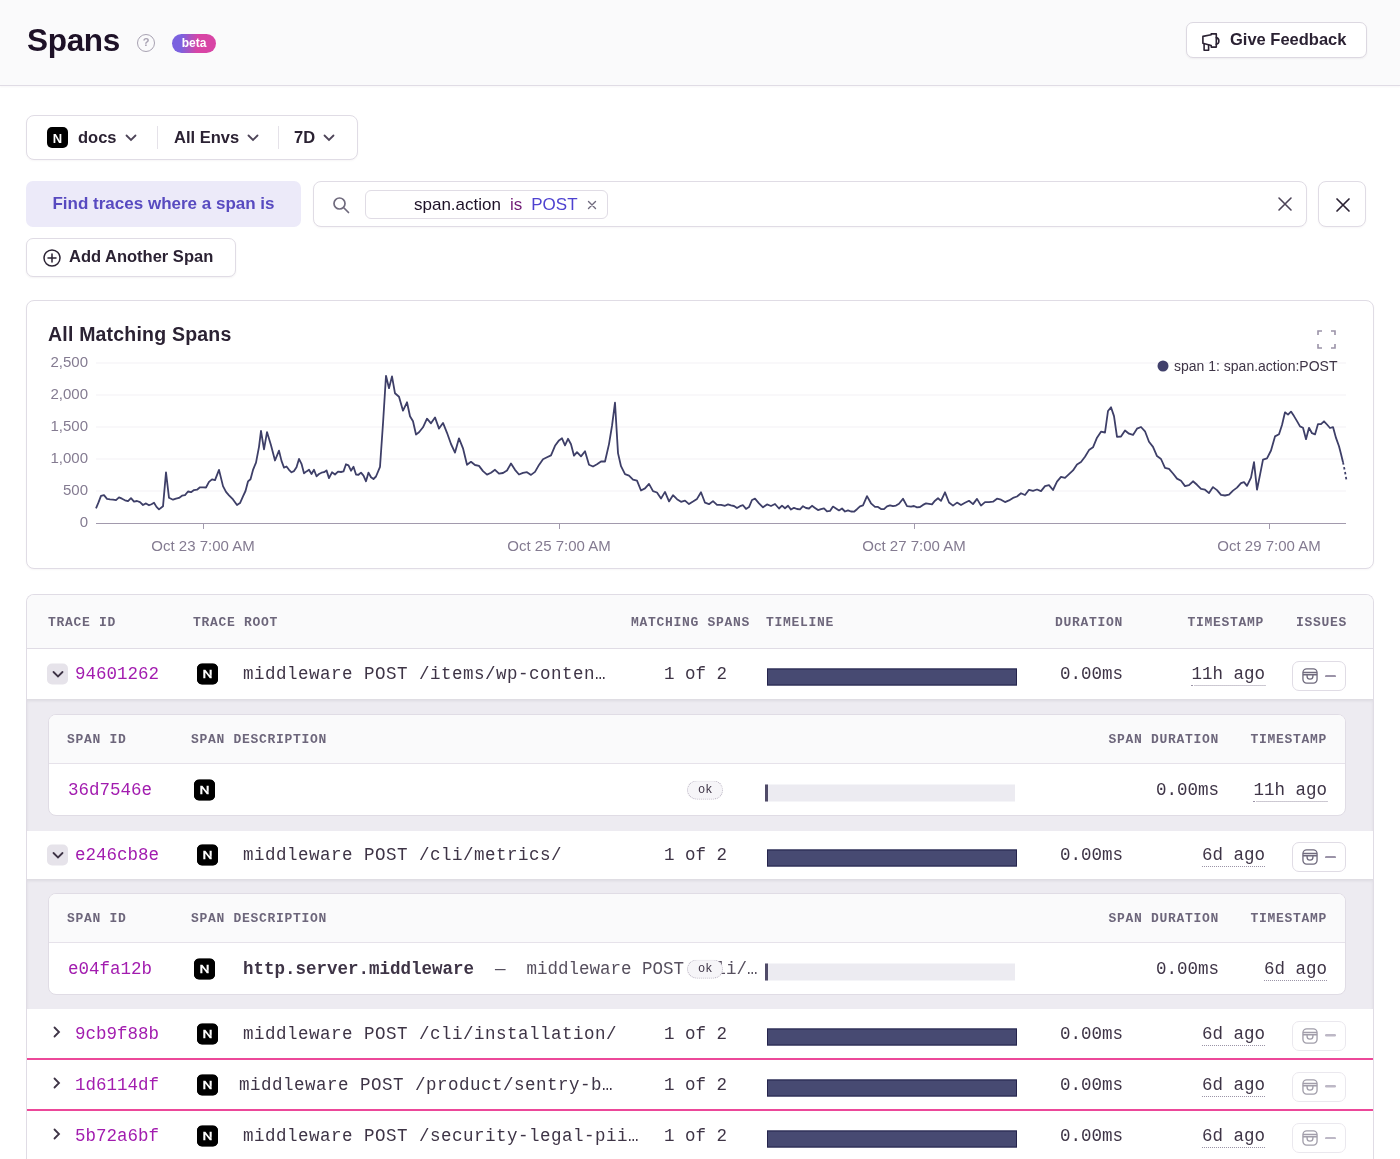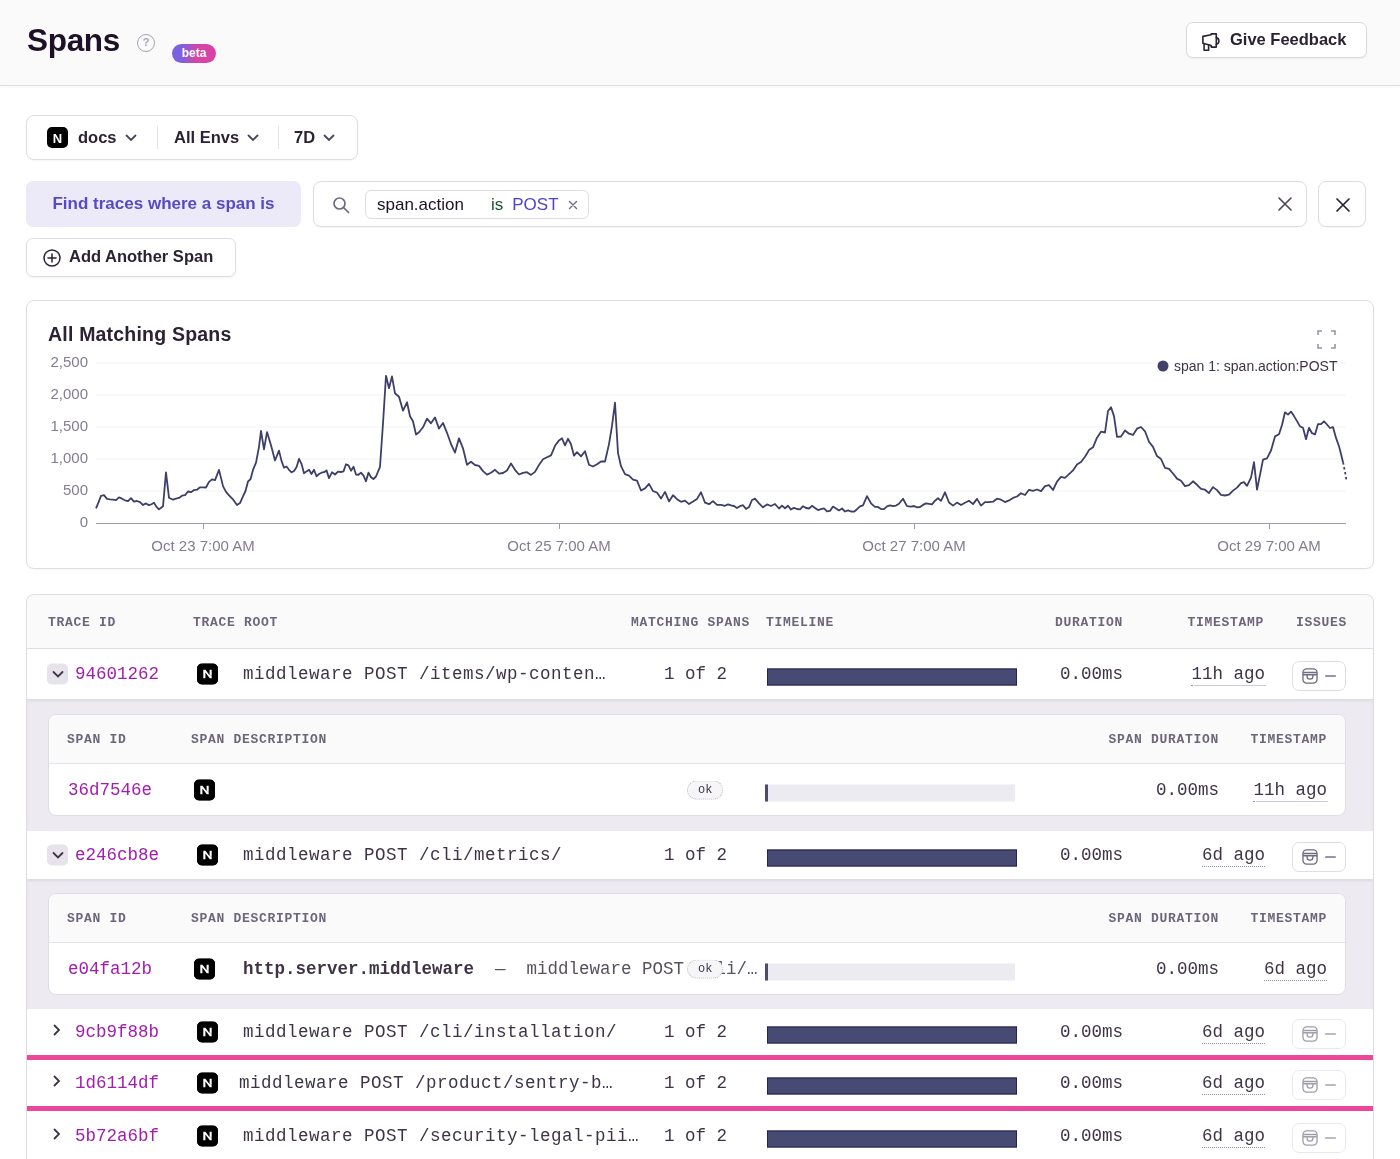--- a/index.html
+++ b/index.html
@@ -3,21 +3,21 @@
 <meta charset="utf-8">
 <style>
 * { margin:0; padding:0; box-sizing:border-box; }
 html,body { width:1400px; height:1159px; background:#fff; font-family:"Liberation Sans", sans-serif; overflow:hidden; }
 .abs { position:absolute; }
 #page { position:relative; width:1400px; height:1159px; }
 
 #hdr { left:0; top:0; width:1400px; height:86px; background:#fafafb; border-bottom:1px solid #e0dce5; box-shadow:0 1px 2px rgba(43,34,51,0.04); }
 #title { left:27px; top:22px; font-size:31.5px; font-weight:bold; color:#1d1127; letter-spacing:-0.3px; }
 #help { left:137px; top:34px; width:18px; height:18px; border:1.5px solid #a8a2b2; border-radius:50%; color:#a8a2b2; font-size:11px; font-weight:bold; text-align:center; line-height:15px; }
-#beta { left:172px; top:44px; width:44px; height:19px; border-radius:10px; background:linear-gradient(95deg,#7b61df 22%,#d844a5 58%); color:#fff; font-size:12px; font-weight:bold; text-align:center; line-height:19px; }
+#beta { left:172px; top:34px; width:44px; height:19px; border-radius:10px; background:linear-gradient(95deg,#7b61df 22%,#d844a5 58%); color:#fff; font-size:12px; font-weight:bold; text-align:center; line-height:19px; }
 #fbBtn { left:1186px; top:22px; width:181px; height:36px; background:#fff; border:1px solid #dcd8e1; border-radius:7px; box-shadow:0 1px 2px rgba(43,34,51,0.06); color:#2b2233; font-size:16.5px; font-weight:bold; }
 #fbBtn svg { position:absolute; left:15px; top:10px; }
 #fbBtn span { position:absolute; left:43px; top:7px; }
 
 .card { background:#fff; border:1px solid #e0dce5; border-radius:8px; }
 #filters { left:26px; top:115px; width:332px; height:45px; box-shadow:0 1px 2px rgba(43,34,51,0.04); }
 #filters .seg { position:absolute; top:0; height:43px; display:flex; align-items:center; font-size:16.5px; font-weight:bold; color:#2b2233; }
 #filters .div { position:absolute; top:10px; width:1px; height:23px; background:#e5e2e9; }
 .chev { display:inline-block; margin-left:8px; }
 #nlogo1 { margin-right:10px; }
@@ -46,21 +46,21 @@
 .nbadge { position:absolute; left:170px; top:50%; transform:translateY(-50%); width:21px; height:21px; background:#000; border-radius:5px; color:#fff; display:flex; align-items:center; justify-content:center; }
 .bar { position:absolute; left:740px; top:50%; transform:translateY(-50%); margin-top:3px; width:250px; height:17px; background:#474a72; border:1px solid #25244c; }
 .stamp { border-bottom:1.5px dotted #9a93a6; padding-bottom:1px; }
 .issuesBtn { position:absolute; left:1265px; top:50%; transform:translateY(-50%); margin-top:2px; width:54px; height:30px; background:#fff; border:1px solid #e0dce5; border-radius:7px; display:flex; align-items:center; justify-content:center; gap:7px; }
 .expanded { background:#edebf1; box-shadow:inset 0 2px 3px rgba(43,34,51,0.08); }
 .itable { position:absolute; left:21px; background:#fff; border:1px solid #e0dce5; border-radius:8px; width:1298px; overflow:hidden; }
 .ihead { position:absolute; left:0; width:1298px; background:#fafafb; border-bottom:1px solid #e6e2ea; }
 .sbar { position:absolute; left:740px; top:50%; transform:translateY(-50%); margin-top:3px; width:250px; height:17px; background:#ecebf1; }
 .sbar i { position:absolute; left:0; top:0; width:3px; height:17px; background:#504b68; }
 .okpill { position:absolute; top:50%; transform:translateY(-50%); height:19px; padding:0 10px; background:#f6f5f8; border:1px dotted #b9b2c1; border-radius:10px; font-size:12px; color:#3e3446; line-height:17px; }
-.sep { border-bottom:5px solid #ec4899; }
+.sep { border-bottom:2px solid #ec4899; }
 </style>
 </head>
 <body>
 <div id="page">
   <div class="abs" id="hdr"></div>
   <div class="abs" id="title">Spans</div>
   <div class="abs" id="help">?</div>
   <div class="abs" id="beta">beta</div>
   <div class="abs" id="fbBtn">
     <svg width="22" height="19" viewBox="0 0 22 19" fill="none" stroke="#2b2233" stroke-width="1.6" stroke-linejoin="round">
@@ -96,22 +96,22 @@
     </div>
   </div>
 
   <div class="abs" id="whereLbl">Find traces where a span is</div>
   <div class="abs card" id="search">
     <svg style="position:absolute;left:17px;top:13px;" width="20" height="20" viewBox="0 0 20 20" fill="none" stroke="#6f6a7d" stroke-width="1.7">
         <circle cx="8.5" cy="8.5" r="5.5"></circle>
         <path d="M13 13 L17.5 17.5" stroke-linecap="round"></path>
       </svg>
     <div id="token">
-      <span style="color:#1d1127;">span.action</span>
-      <span style="color:#14532d; margin-left:27px;">is</span>
+      <span style="color:#1d1127;margin-left:37px;">span.action</span>
+      <span style="color:#701a75; margin-left:9px;">is</span>
       <span style="color:#4e42d0; margin-left:9px;">POST</span>
       <svg style="margin-left:9px;" width="10" height="10" viewBox="0 0 10 10" stroke="#6f6a7d" stroke-width="1.4" stroke-linecap="round">
           <path d="M1.5 1.5 L8.5 8.5 M8.5 1.5 L1.5 8.5"></path>
         </svg>
     </div>
     <svg id="clearX" width="20" height="20" viewBox="0 0 20 20" stroke="#4d4458" stroke-width="1.6" stroke-linecap="round">
         <path d="M4 4 L16 16 M16 4 L4 16"></path>
       </svg>
   </div>
   <div class="abs card" id="xBtn">

